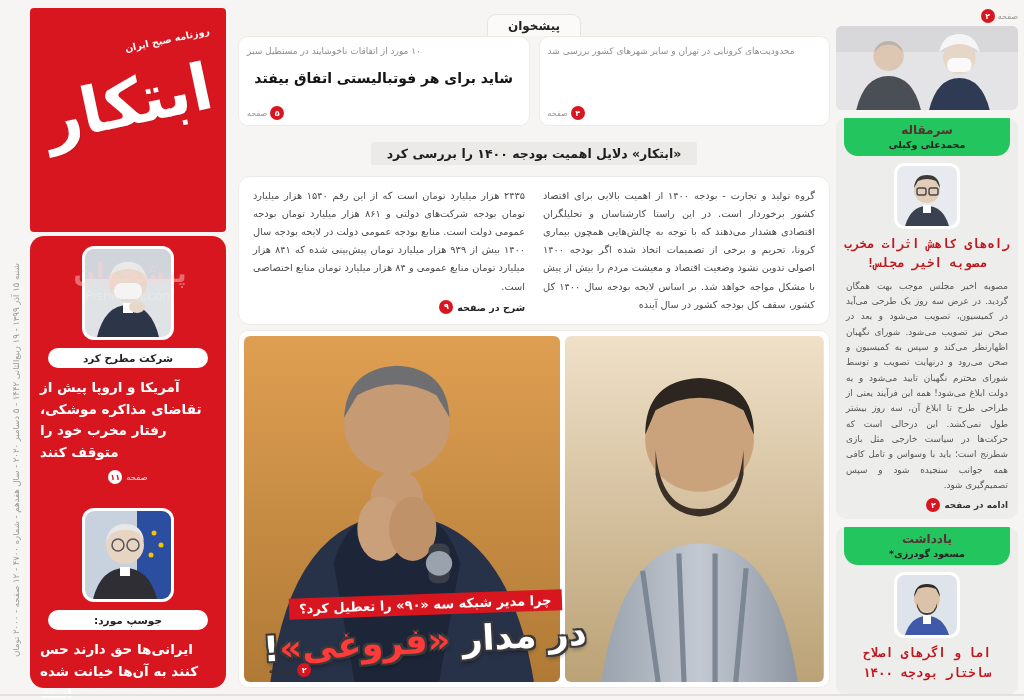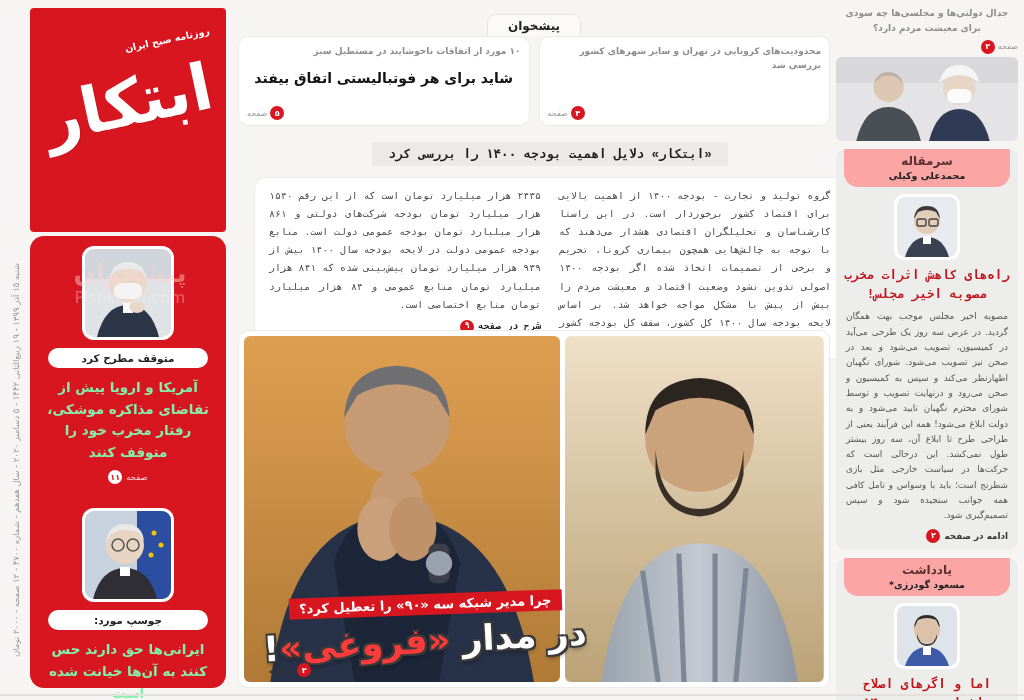--- a/index.html
+++ b/index.html
@@ -30,51 +30,51 @@
   
   .red-sidebar{left:30px;top:236px;width:196px;height:452px;background:#d8161f;border-radius:14px;}
   .sb-item{position:relative;padding-top:10px;}
   .sb-photo{width:92px;height:94px;margin:0 auto;background:#fff;border-radius:12px;padding:3px;box-sizing:border-box;}
   .sb-photo svg{width:100%;height:100%;border-radius:9px;display:block;}
   .sb-pill{
     margin:8px 18px 0;background:#fff;border-radius:14px;text-align:center;
     font-size:10.5px;font-weight:bold;color:#222;padding:4px 6px;
   }
   .sb-head{
-    color:#86efac;font-weight:800;font-size:13.5px;text-align:center;
+    color:#ffffff;font-weight:800;font-size:13.5px;text-align:left;
     margin:9px 10px 0;line-height:1.6;
   }
   .sb-page{display:flex;justify-content:center;align-items:center;gap:4px;margin-top:7px;}
   .sb-page .lbl{color:rgba(255,255,255,0.85);font-size:8.5px;}
   .pg-circle{
     width:14px;height:14px;border-radius:50%;background:#d8161f;color:#fff;
     display:inline-flex;align-items:center;justify-content:center;
     font-size:8px;font-weight:bold;flex:0 0 auto;
   }
   .pg-circle.inv{background:#fff;color:#d8161f;}
   .watermark{left:40px;top:258px;width:180px;text-align:center;pointer-events:none;z-index:5;}
   .watermark .w1{font-size:26px;font-weight:bold;color:rgba(255,210,210,0.45);}
-  .watermark .w2{font-size:16px;color:rgba(255,240,240,0.35);}
+  .watermark .w2{font-size:13px;color:rgba(255,240,240,0.35);}
   
   .preview{left:238px;top:14px;width:592px;}
   .preview-tab{
     width:92px;margin:0 auto;background:#fbfaf9;border:1px solid #e6e4e1;border-bottom:none;
     border-radius:9px 9px 0 0;text-align:center;font-weight:bold;font-size:12px;color:#222;padding:4px 0 3px;
   }
   .preview-row{display:flex;gap:9px;}
   .pv-box{
     flex:1;background:#fff;border:1px solid #edebe8;border-radius:10px;
     padding:8px 8px 18px;position:relative;min-height:62px;
   }
-  .pv-kicker{font-size:9px;color:#8d8d8d;text-align:right;line-height:1.55;font-weight:700;}
+  .pv-kicker{font-size:9px;color:#8d8d8d;text-align:left;line-height:1.55;font-weight:400;}
   .pv-head{font-size:14px;font-weight:900;color:#141414;text-align:center;line-height:1.45;margin-top:9px;}
   .pv-page{position:absolute;bottom:5px;left:8px;display:flex;align-items:center;gap:3px;}
   .pv-page .lbl{font-size:8px;color:#999;}
   
-  .lead{left:254px;top:142px;width:592px;font-family:Liberation Mono, monospace;}
+  .lead{left:238px;top:142px;width:592px;}
   .lead-kicker-wrap{text-align:center;}
   .lead-kicker{
     display:inline-block;background:#eceae7;color:#1d1d1d;font-size:12.5px;font-weight:bold;
     padding:4px 16px;border-radius:2px;
   }
   .lead-head{font-size:31px;font-weight:900;color:#0f0f0f;text-align:center;margin-top:9px;}
   .lead-card{
     margin-top:11px;background:#fff;border:1px solid #edebe8;border-radius:12px;
     padding:10px 14px 8px;display:flex;gap:18px;
   }
@@ -107,21 +107,21 @@
   
   .right-col{left:836px;top:6px;width:182px;}
   .rc-kicker{font-size:9px;color:#8d8d8d;text-align:center;line-height:1.7;font-weight:600;}
   .rc-top-head{font-size:18px;font-weight:900;color:#0f0f0f;text-align:center;margin-top:3px;}
   .rc-page{display:flex;align-items:center;gap:3px;margin:3px 0 3px 2px;}
   .rc-page .lbl{font-size:8px;color:#999;}
   .rc-photo{height:84px;border-radius:6px;overflow:hidden;background:#e9e9ea;}
   .rc-photo svg{width:100%;height:100%;display:block;}
   .rc-card{margin-top:8px;background:#ededec;border-radius:10px;padding:0 0 7px;overflow:hidden;}
   .rc-card-head{
-    background:#fca5a5;border-radius:0 0 14px 14px;text-align:center;padding:5px 4px 6px;margin:0 8px;
+    background:#22c55e;border-radius:0 0 14px 14px;text-align:center;padding:5px 4px 6px;margin:0 8px;
   }
   .rc-section{font-size:12px;font-weight:bold;color:#5a3030;}
   .rc-author{font-size:9.5px;font-weight:bold;color:#222;margin-top:2px;}
   .rc-face{width:66px;height:66px;margin:7px auto 0;background:#fff;border-radius:10px;padding:3px;box-sizing:border-box;}
   .rc-face svg{width:100%;height:100%;border-radius:8px;display:block;}
   .rc-head{color:#c2161d;font-weight:900;font-size:12.5px;text-align:center;line-height:1.55;margin:7px 8px 4px;font-family:Liberation Mono, monospace;}
   .rc-body{font-size:8.9px;color:#555;text-align:justify;line-height:1.72;margin:0 10px;}
   .rc-more{display:flex;align-items:center;gap:4px;margin:5px 10px 0;}
   .rc-more .lbl{font-size:8.8px;font-weight:bold;color:#333;}
   .bottom-line{left:0;top:694px;width:1024px;height:0;border-top:2px solid #e3e0dd;}
@@ -146,21 +146,21 @@
         <rect width="86" height="88" fill="#dfe3e6"></rect>
         <rect x="0" y="0" width="86" height="30" fill="#cfd5da"></rect>
         <circle cx="43" cy="34" r="19" fill="#e7d8c9"></circle>
         <path d="M24 32 Q27 12 43 13 Q59 12 62 32 L58 24 Q43 16 28 24 Z" fill="#e9e9e9"></path>
         <rect x="29" y="34" width="28" height="16" rx="7" fill="#f4f4f4"></rect>
         <path d="M12 88 Q20 56 43 56 Q66 56 74 88 Z" fill="#2c3648"></path>
         <rect x="38" y="54" width="10" height="10" fill="#fff"></rect>
         <ellipse cx="52" cy="58" rx="8" ry="6" fill="#e7d8c9"></ellipse>
       </svg>
     </div>
-    <div class="sb-pill">متوقف مطرح کرد</div>
+    <div class="sb-pill">شرکت مطرح کرد</div>
     <div class="sb-head">آمریکا و اروپا پیش از تقاضای مذاکره موشکی، رفتار مخرب خود را متوقف کنند</div>
     <div class="sb-page">
       <span class="lbl">صفحه</span>
       <span class="pg-circle inv">۱۱</span>
     </div>
   </div>
 
   <div class="sb-item" style="margin-top:14px;">
     <div class="sb-photo">
       <svg viewBox="0 0 86 88" preserveAspectRatio="none">
@@ -281,21 +281,20 @@
     <div class="cap-page">
       <span class="pg-circle">۲</span>
       <span class="lbl">صفحه</span>
     </div>
   </div>
 </div>
 
 <div class="abs right-col">
 
   <div>
-    <div class="rc-kicker">جدال دولتی‌ها و مجلسی‌ها چه سودی برای معیشت مردم دارد؟</div>
     <div class="rc-page">
       <span class="lbl">صفحه</span>
       <span class="pg-circle">۲</span>
     </div>
     <div class="rc-photo">
       <svg viewBox="0 0 180 84" preserveAspectRatio="none">
         <rect width="180" height="84" fill="#e4e4e6"></rect>
         <rect x="0" y="0" width="180" height="26" fill="#d8d8da"></rect>
         <circle cx="52" cy="30" r="15" fill="#ddc6b2"></circle>
         <path d="M38 26 Q40 16 52 15 Q64 16 66 26 L60 20 Q52 17 44 20 Z" fill="#b9b2aa"></path>

